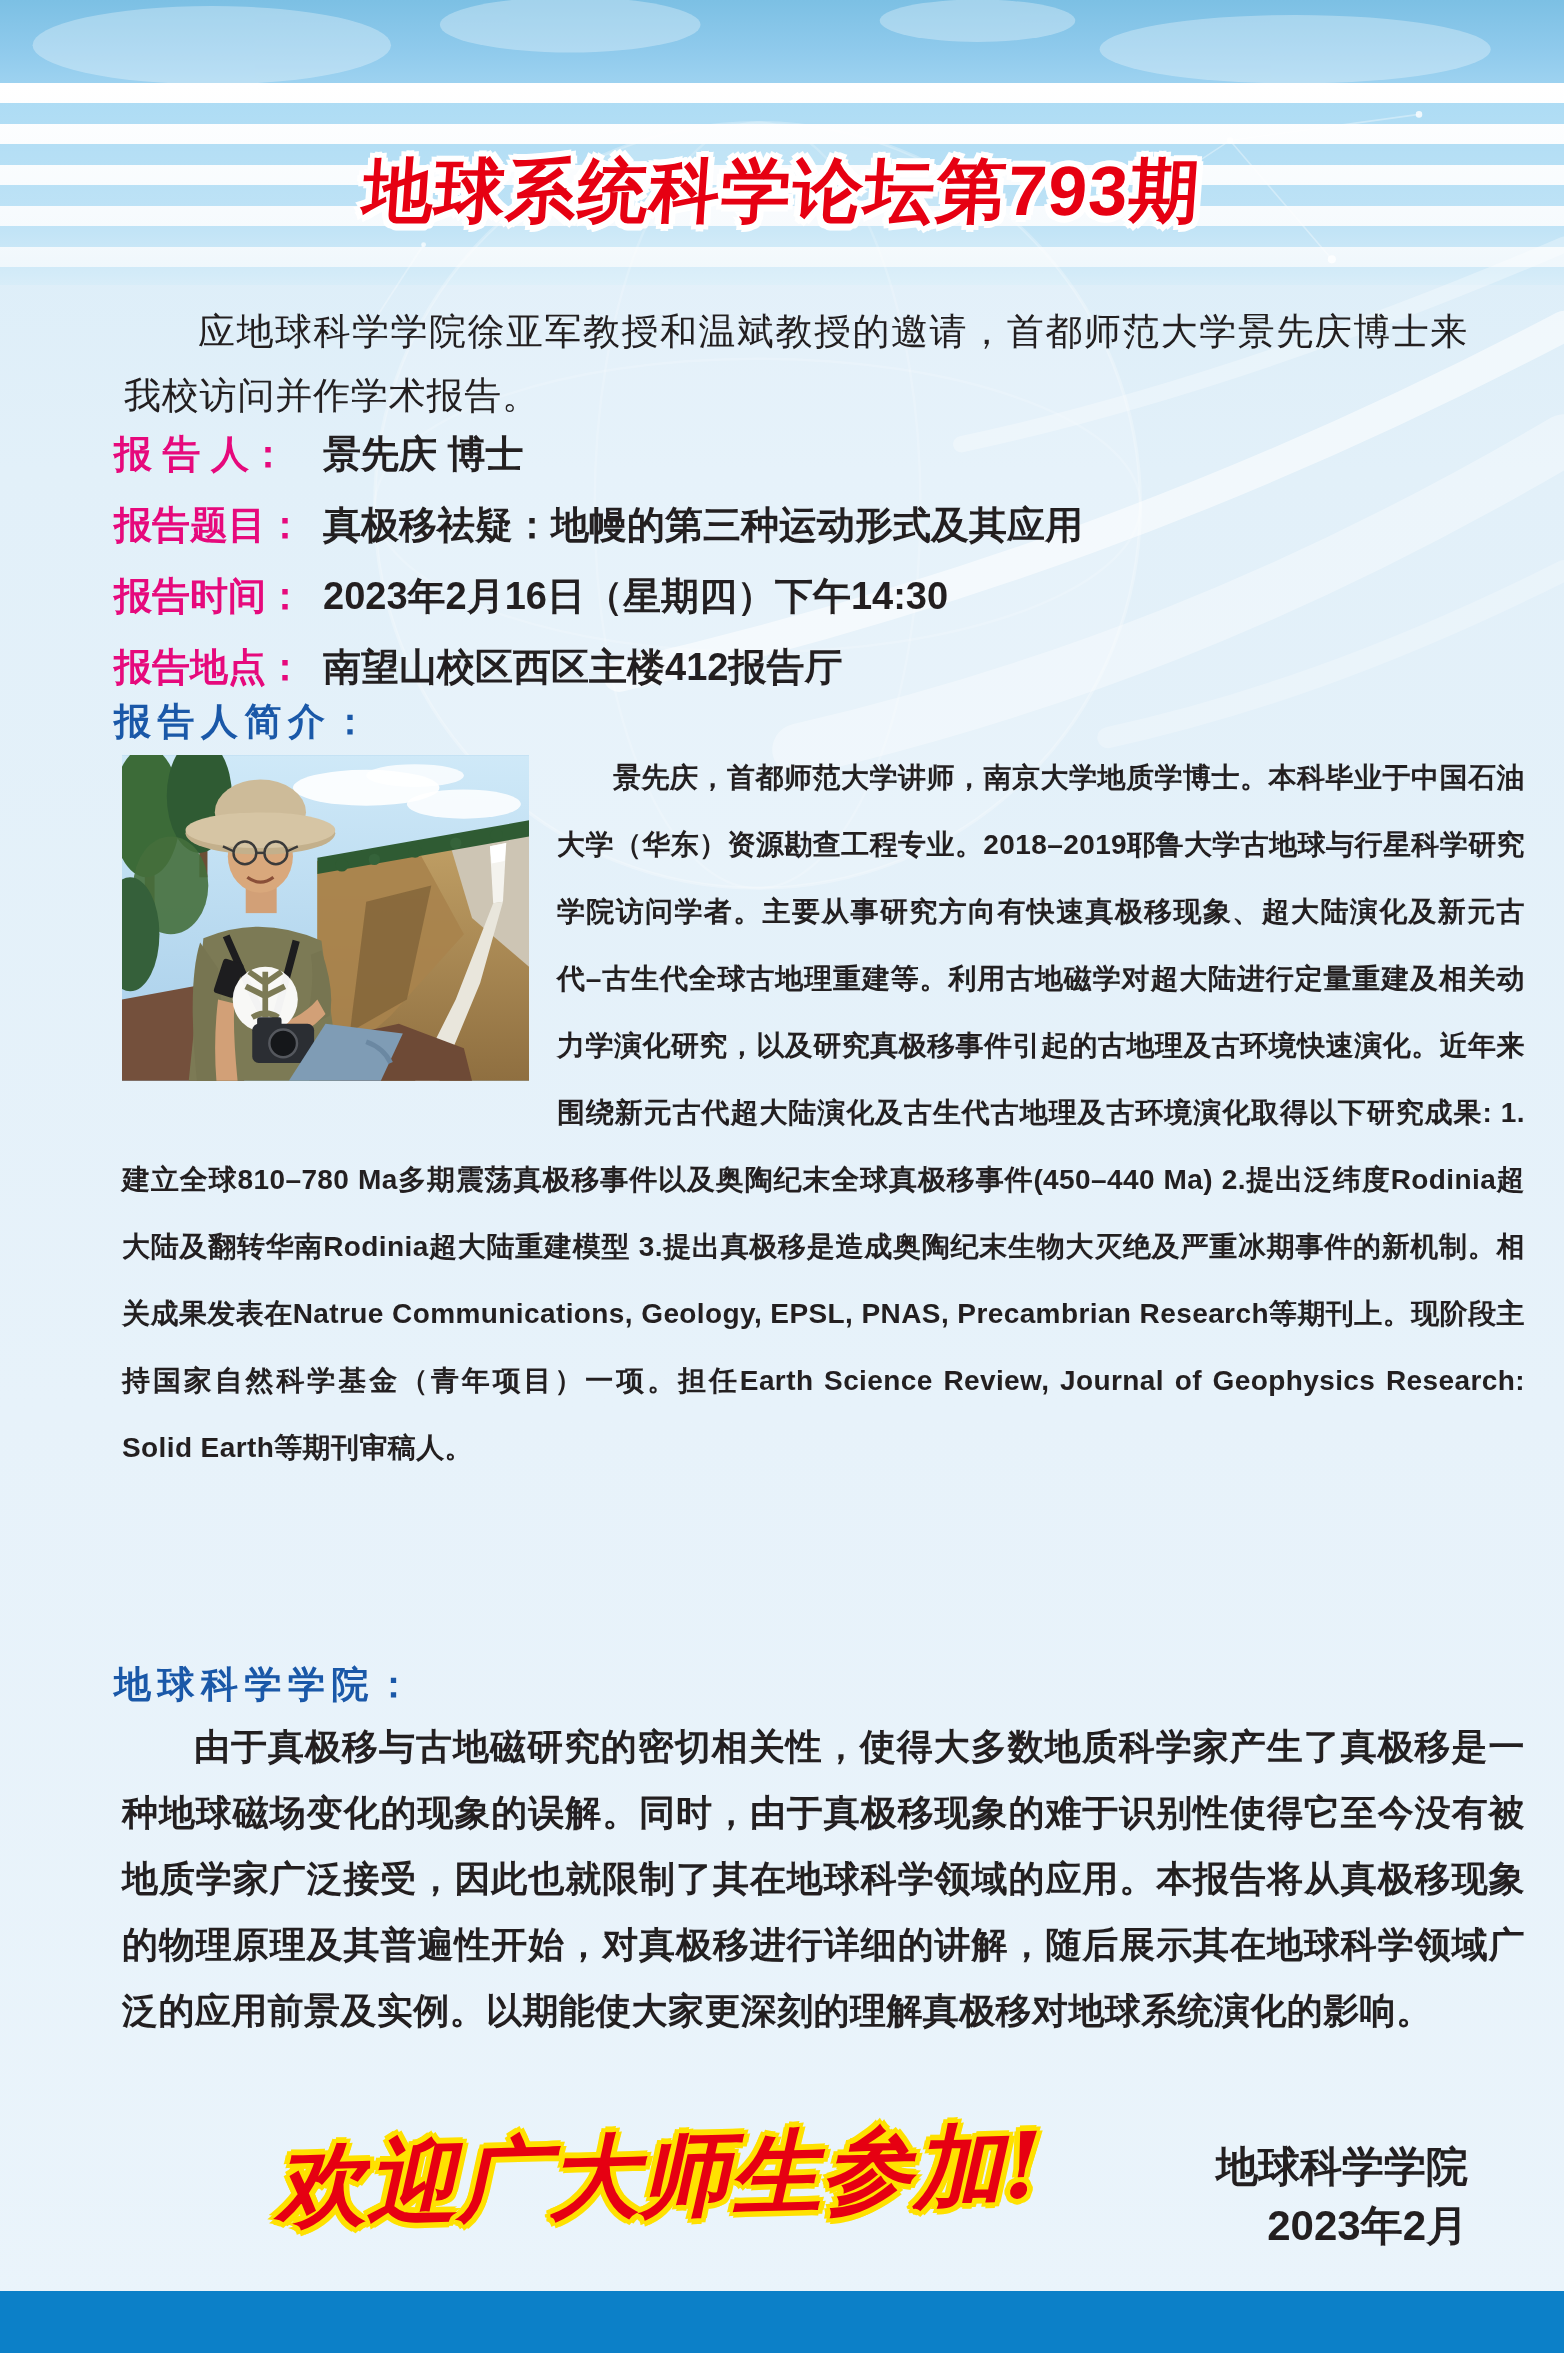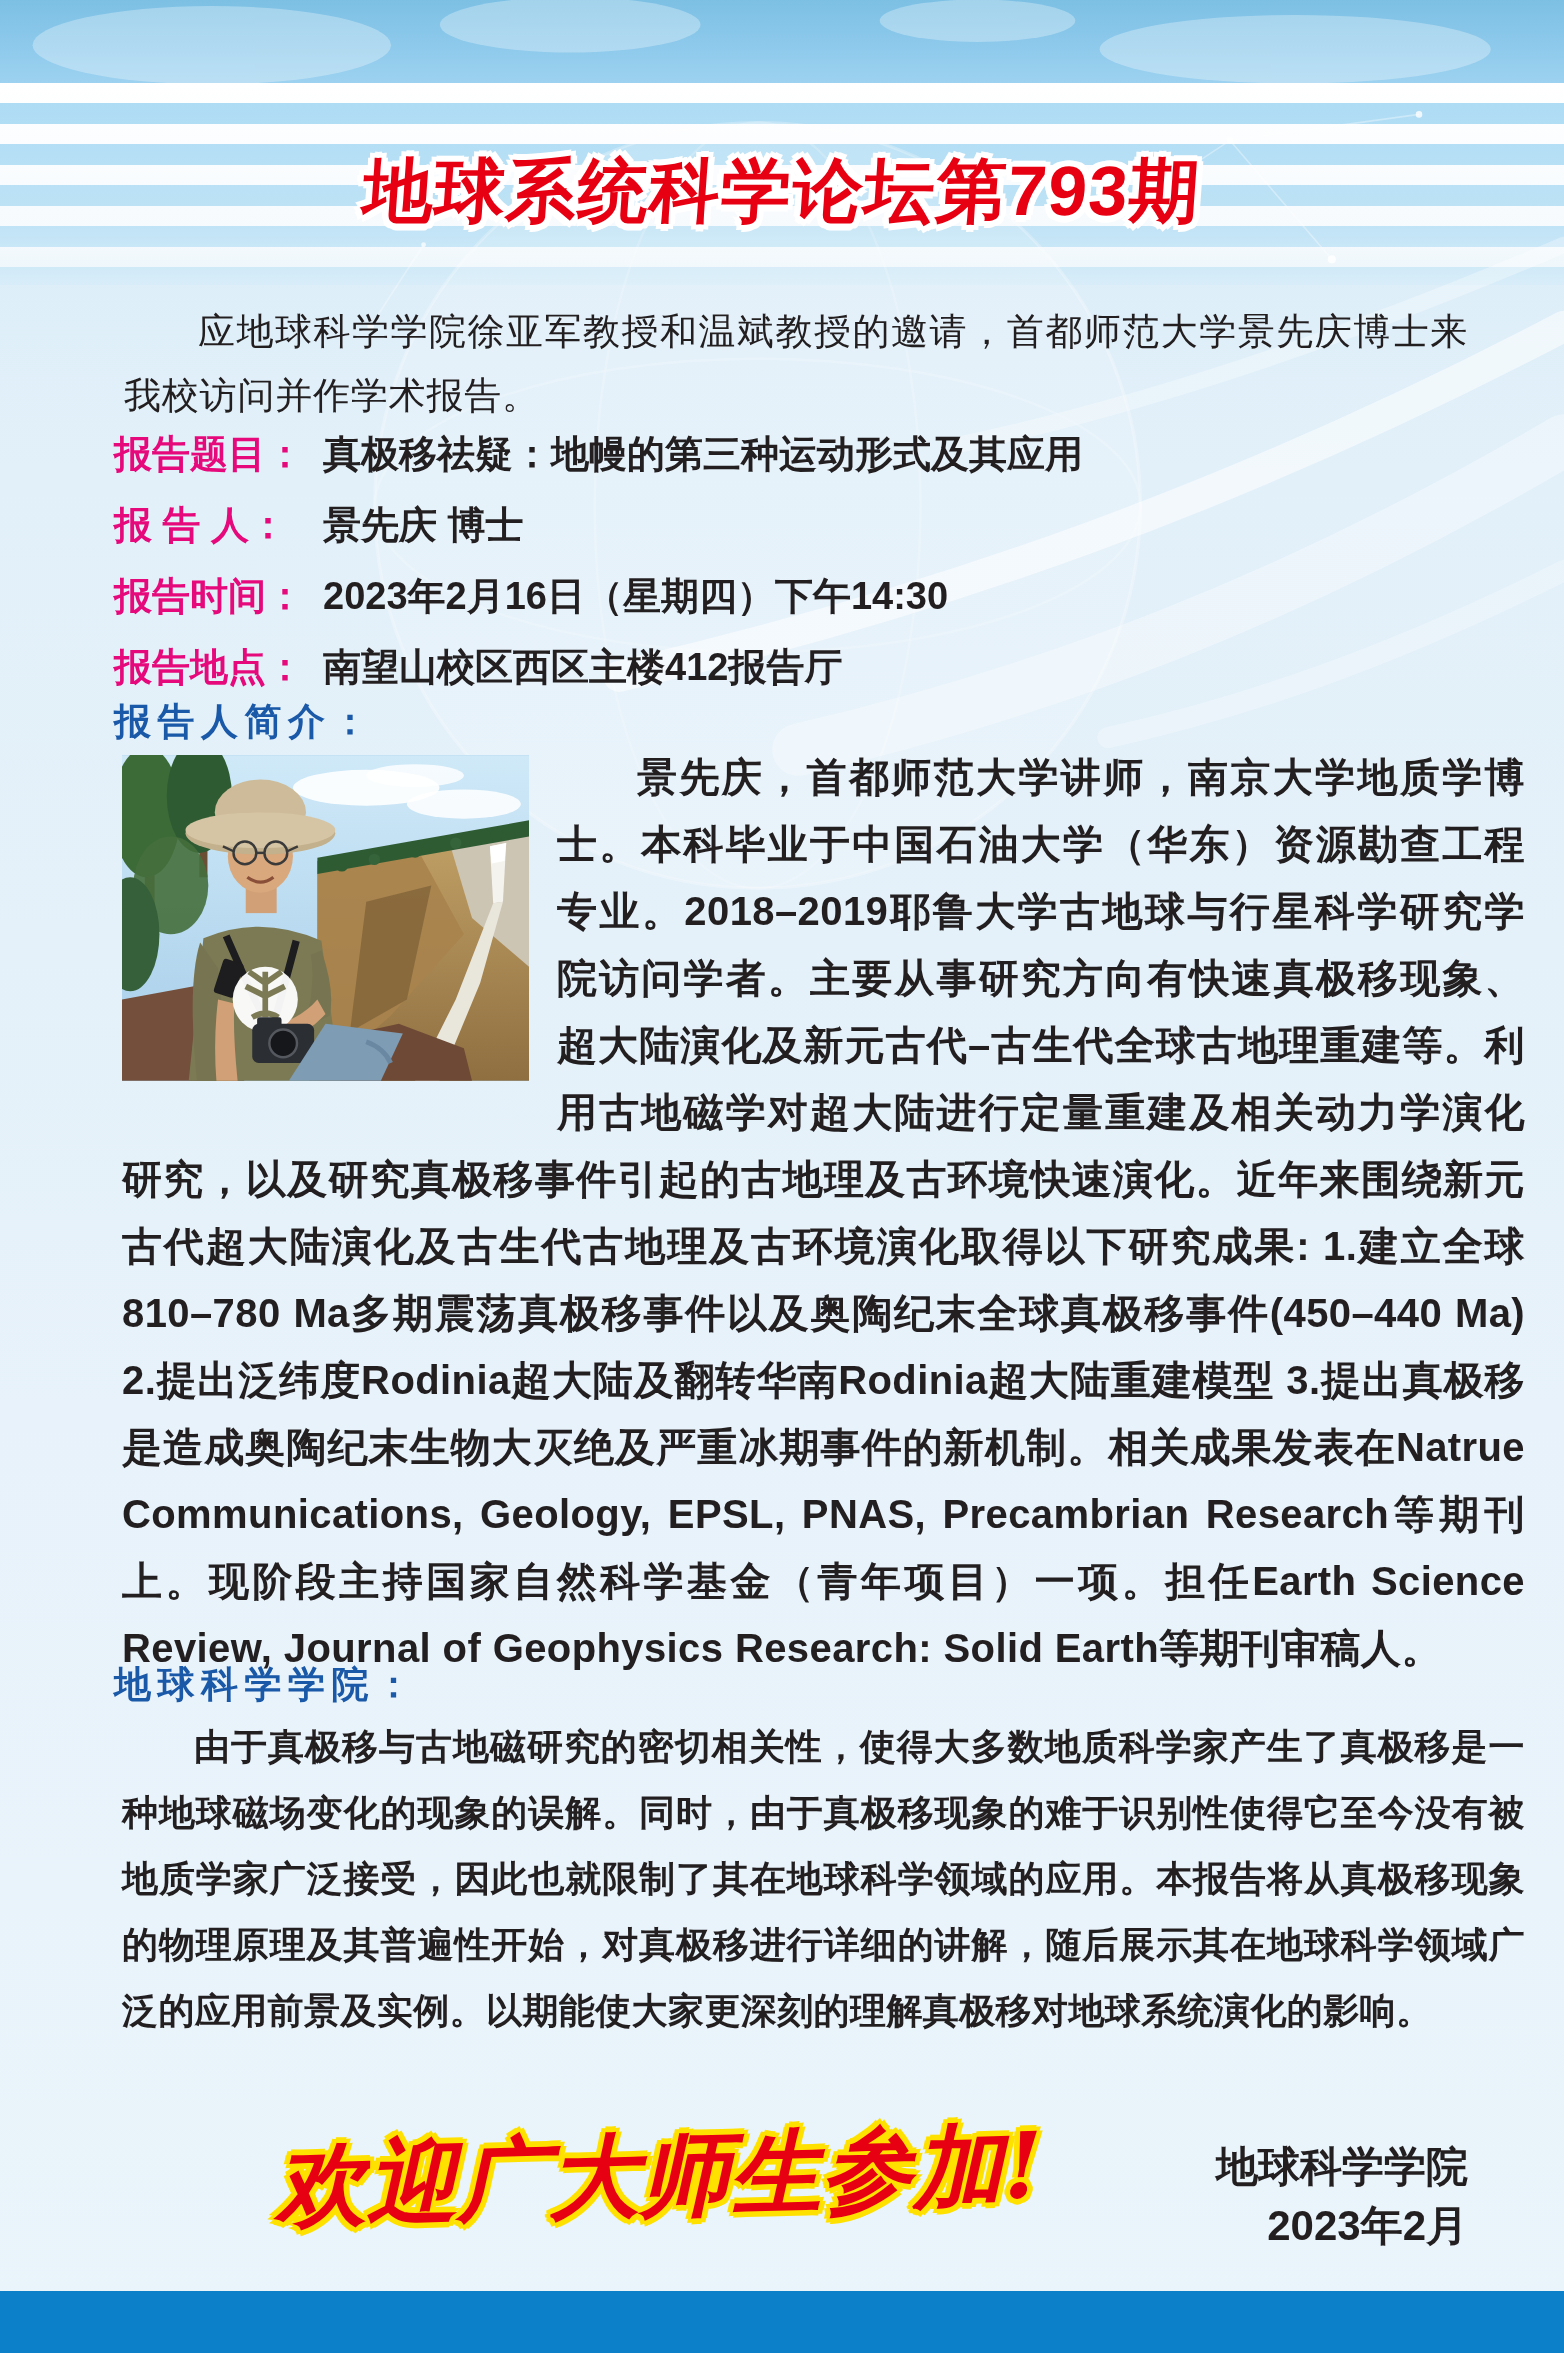--- a/index.html
+++ b/index.html
@@ -36,21 +36,21 @@
   .meta-label{color:#e6097c;width:209px;flex:0 0 auto;}
   .meta-value{color:#231f20;}
 
   .section-heading{
     font-size:37px;font-weight:bold;color:#1a58a8;letter-spacing:6.5px;white-space:nowrap;
   }
   .bio-heading{left:114px;top:697px;}
   .content-heading{left:114px;top:1660px;}
 
   .bio-block{left:122px;top:744px;width:1403px;}
-  .bio-text{margin:0;font-size:40px;line-height:67px;font-weight:bold;
+  .bio-text{margin:0;font-size:28px;line-height:67px;font-weight:bold;
     text-align:justify;text-indent:2em;letter-spacing:0.4px;}
   .photo-float{
     float:left;width:407px;height:326px;margin:11.4px 28px 11.4px 0;
     background:#9cc7e4;overflow:hidden;
   }
   .photo-float svg{display:block;}
 
   .content-text{left:122px;top:1714px;width:1403px;margin:0;
     font-size:36px;line-height:66px;font-weight:bold;
     text-align:justify;text-indent:2em;letter-spacing:0.4px;}
@@ -108,26 +108,26 @@
       <path d="M455 400 L520 300" stroke="#ffffff" stroke-width="2" opacity="0.3"></path>
     </g>
   </svg>
 
   <div class="layer title">地球系统科学论坛第793期</div>
 
   <p class="layer intro">应地球科学学院徐亚军教授和温斌教授的邀请，首都师范大学景先庆博士来我校访问并作学术报告。</p>
 
   <div class="layer meta-list">
     <div class="meta-row">
+      <span class="meta-label">报 告 人：</span>
+      <span class="meta-value">景先庆 博士</span>
+    </div>
+    <div class="meta-row">
       <span class="meta-label">报告题目：</span>
       <span class="meta-value">真极移祛疑：地幔的第三种运动形式及其应用</span>
-    </div>
-    <div class="meta-row">
-      <span class="meta-label">报 告 人：</span>
-      <span class="meta-value">景先庆 博士</span>
     </div>
     <div class="meta-row">
       <span class="meta-label">报告时间：</span>
       <span class="meta-value">2023年2月16日（星期四）下午14:30</span>
     </div>
     <div class="meta-row">
       <span class="meta-label">报告地点：</span>
       <span class="meta-value">南望山校区西区主楼412报告厅</span>
     </div>
   </div>

